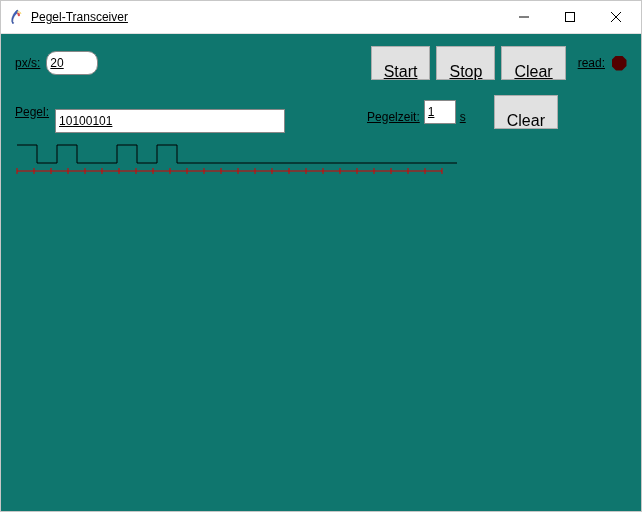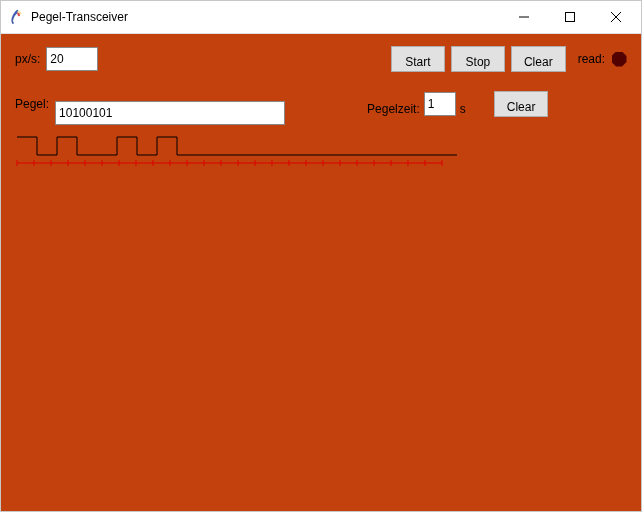--- a/index.html
+++ b/index.html
@@ -6,25 +6,26 @@
       margin: 0;
       font-family: "Segoe UI", Tahoma, sans-serif;
       font-size: 12px;
       background: #f0f0f0;
       color: #000;
       overflow: hidden;
     }
     .window {
       width: 642px;
       height: 512px;
-      background: #c2410c;
+      background: #0f766e;
       box-sizing: border-box;
       display: flex;
       flex-direction: column;
       border: 1px solid #c7c7c7;
+      text-decoration: underline;
     }
     .titlebar {
       height: 32px;
       background: #fff;
       display: flex;
       align-items: center;
       padding: 0 2px 0 8px;
       border-bottom: 1px solid #e0e0e0;
     }
     .title-icon {
@@ -69,30 +70,30 @@
     label { font-size: 12px; }
     input[type="text"] {
       border: 1px solid #888;
       background: #fff;
       font-size: 12px;
       font-family: inherit;
       padding: 2px 3px;
       height: 18px;
       box-sizing: content-box;
     }
-    .inp-pxs { width: 44px; }
+    .inp-pxs { width: 44px; border-radius: 10px; }
     .inp-pegel { width: 222px; margin-top: 19px; }
     .inp-pegelzeit { width: 24px; }
     button.tk {
       background: #e1e1e1;
       border: 1px solid #adadad;
-      font-size: 12px;
+      font-size: 16px;
       font-family: inherit;
       height: 26px;
-      padding: 8px 12px;
+      padding: 16px 12px;
       cursor: pointer;
       min-width: 54px;
     }
     .indicator {
       width: 16px;
       height: 16px;
       display: flex;
       align-items: center;
       justify-content: center;
     }

